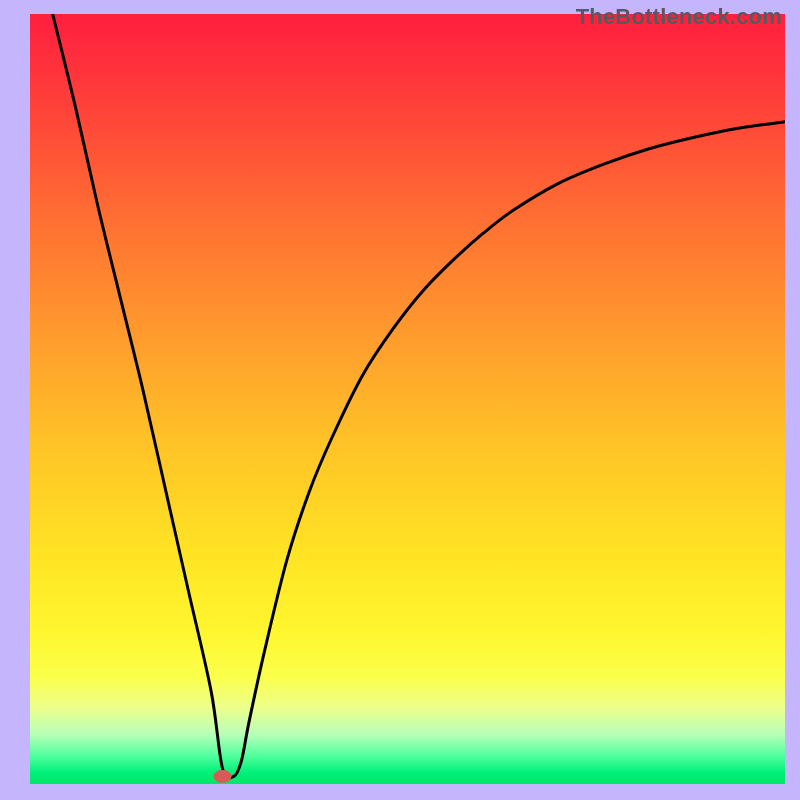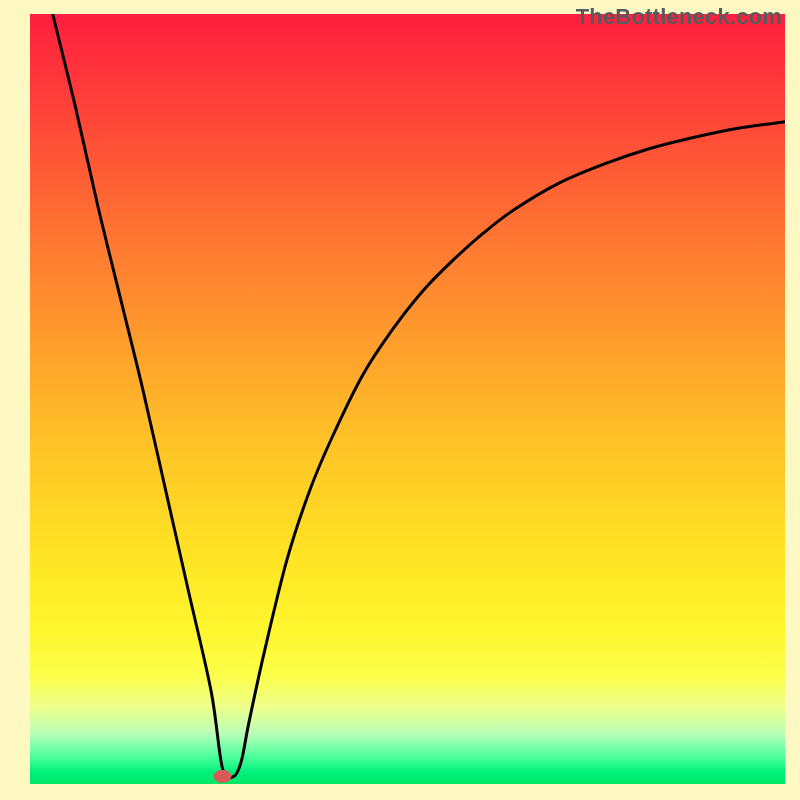--- a/index.html
+++ b/index.html
@@ -8,21 +8,21 @@
     width: 800px;
     height: 800px;
     overflow: hidden;
     background: #000;
     font-family: Arial, Helvetica, sans-serif;
   }
   .frame {
     position: absolute;
     left: 0; top: 0;
     width: 800px; height: 800px;
-    background: #fef9c3;
+    background: #c4b5fd;
   }
   .plot {
     position: absolute;
     left: 30px;
     top: 14px;
     width: 755px;
     height: 770px;
   }
   .plot svg { display: block; }
   .watermark {

